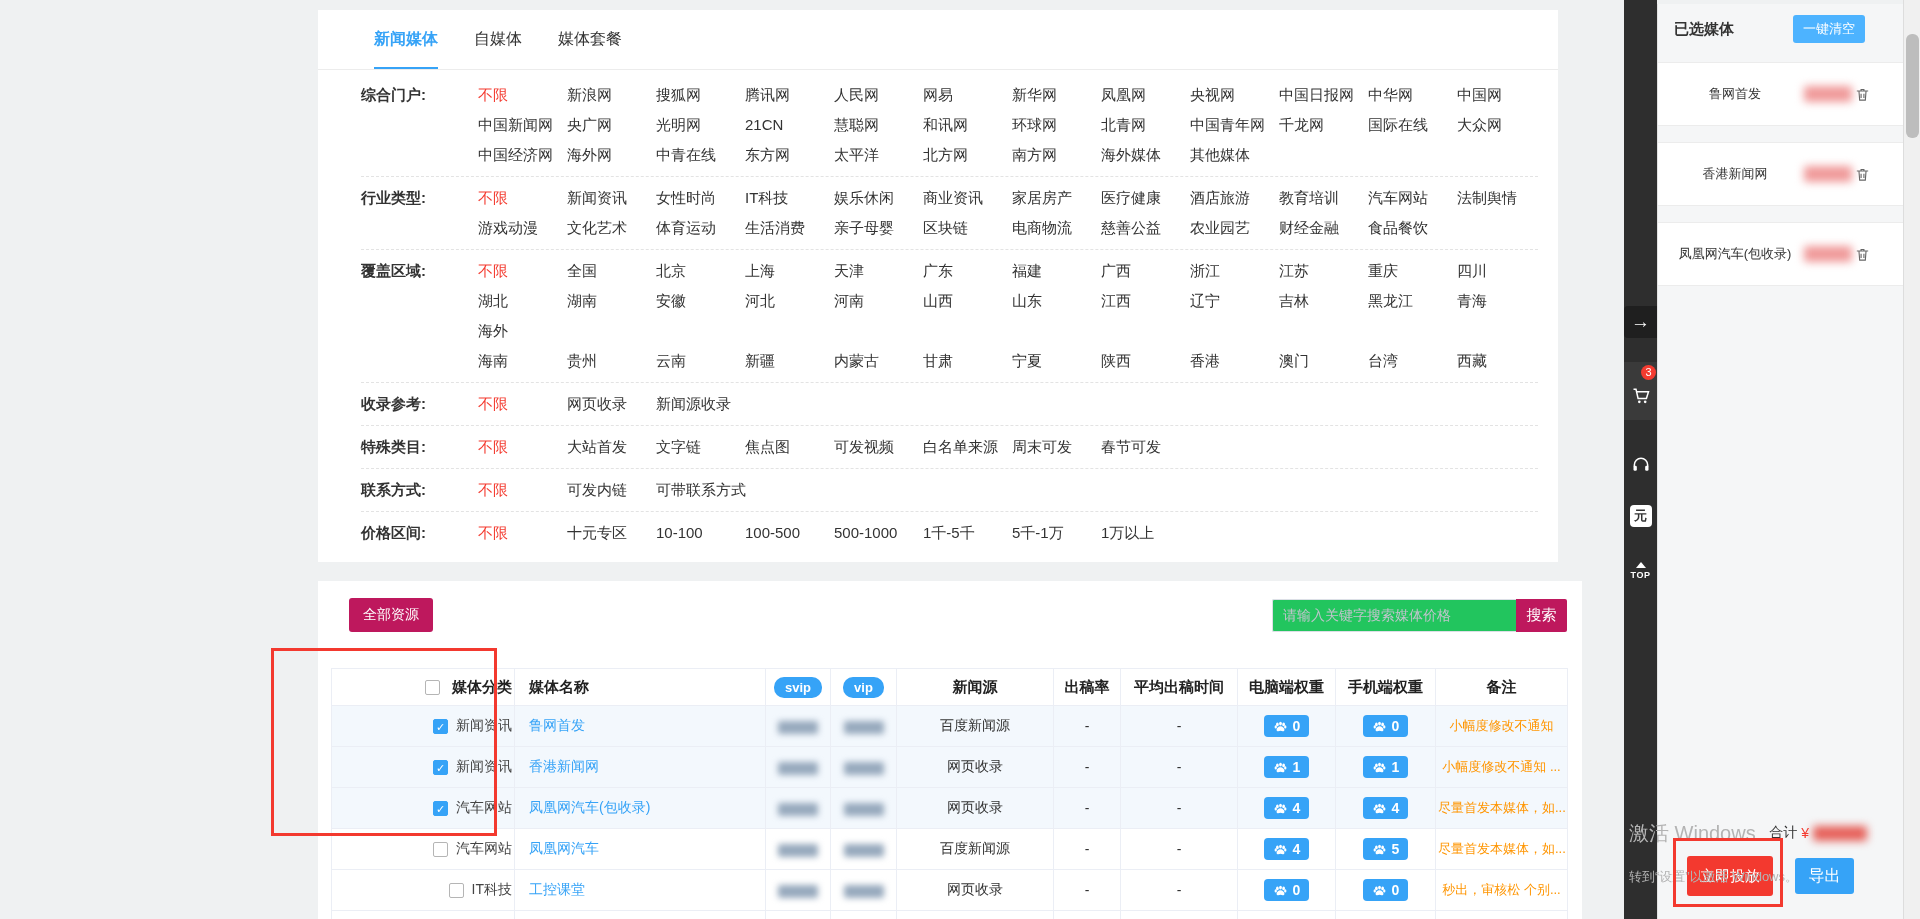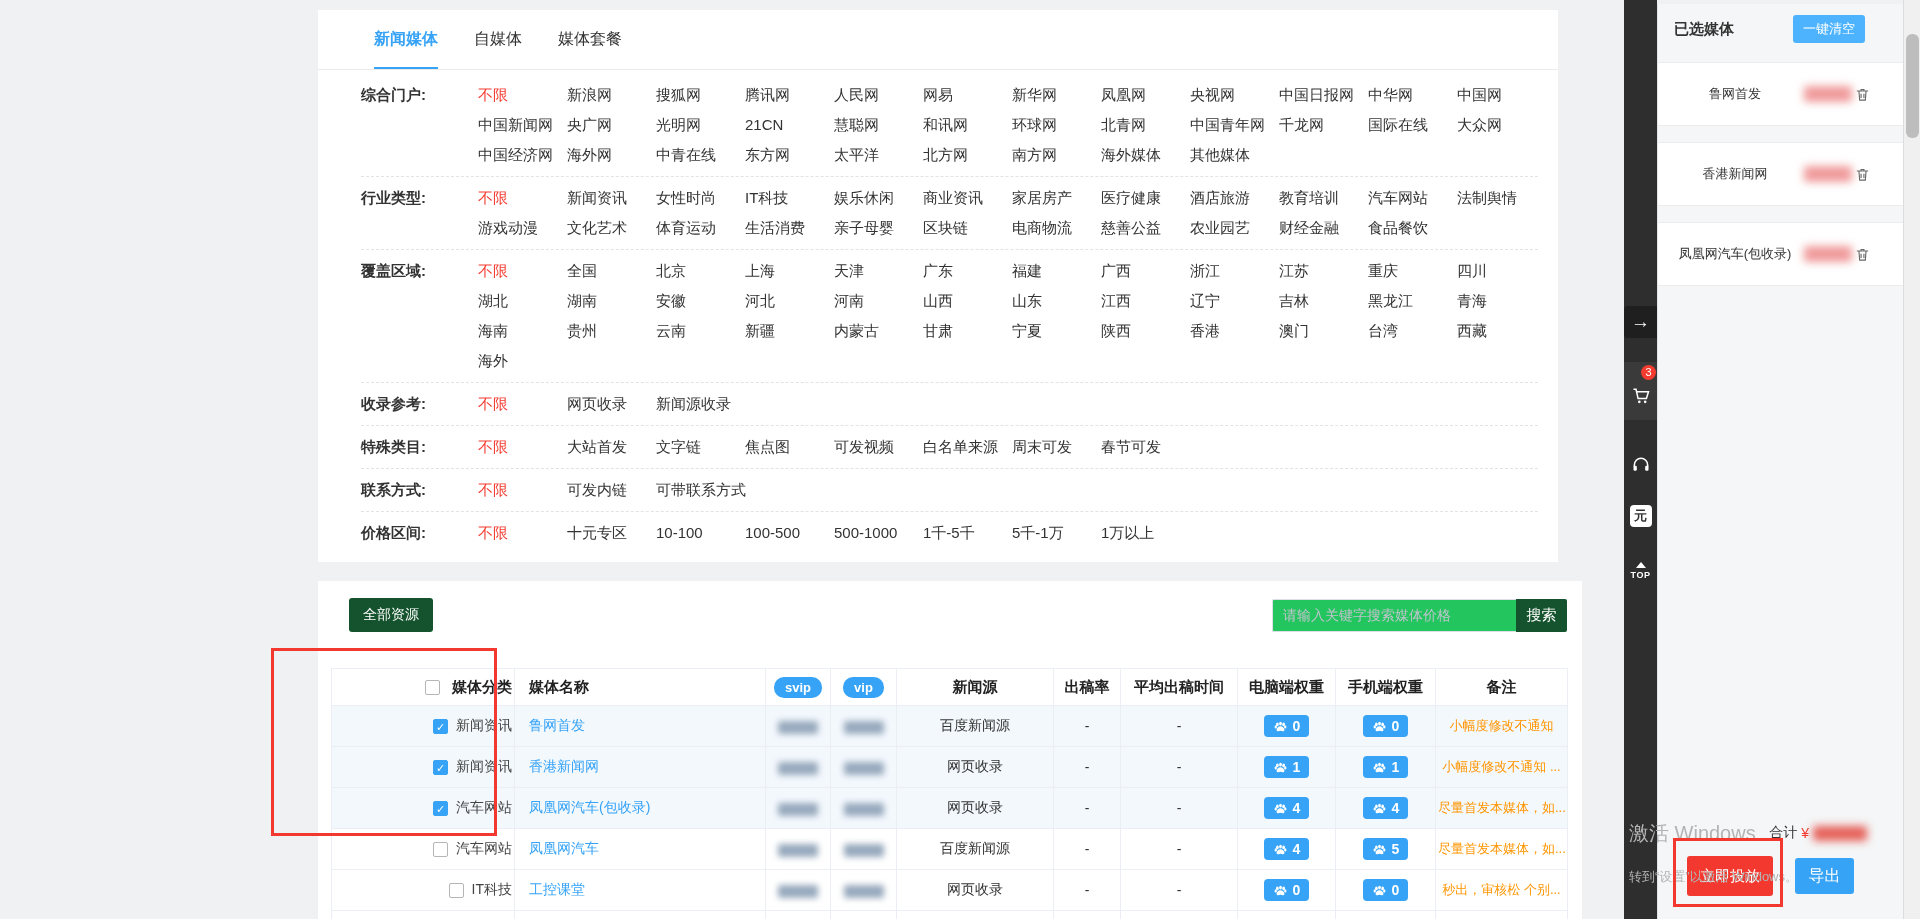--- a/index.html
+++ b/index.html
@@ -21,21 +21,21 @@
   .filter-group { display:flex; padding:6px 0; border-bottom:1px dashed #e3e3e3; }
   .filter-group:last-child { border-bottom:none; }
   .filter-label { width:117px; flex-shrink:0; font-weight:bold; font-size:15px; color:#333; line-height:30px; }
   .filter-line { display:grid; grid-template-columns:repeat(12, 89px); }
   .filter-option { font-size:15px; color:#333; line-height:30px; cursor:pointer; white-space:nowrap; }
   .filter-option.hot { color:#f43b30; }
 
   
   .table-panel { left:318px; top:581px; width:1264px; height:380px; }
   .toolbar { display:flex; justify-content:space-between; align-items:center; padding:17px 15px 0 31px; }
-  .btn { border:none; color:#fff; background:#14532d; border-radius:3px; font-size:14px; cursor:pointer; font-family:inherit; }
+  .btn { border:none; color:#fff; background:#be185d; border-radius:3px; font-size:14px; cursor:pointer; font-family:inherit; }
   .all-btn { padding:8px 14px; }
   .search { display:flex; }
   .search input { width:244px; height:33px; border:1px solid #dcdfe6; border-right:none; border-radius:2px 0 0 2px; padding:0 10px; font-size:14px; color:#333; outline:none; font-family:inherit; background:#22c55e; }
   .search input::placeholder { color:#c0c4cc; }
   .search-btn { width:51px; height:33px; border-radius:0 2px 2px 0; font-size:15px; }
 
   table.media-table { margin:36px 15px 0 13px; width:1236px; border-collapse:collapse; table-layout:fixed; }
   .media-table th, .media-table td { border:1px solid #ebeef5; text-align:center; overflow:hidden; white-space:nowrap; padding:0 2px; }
   .media-table th { height:37px; font-size:15px; color:#222; font-weight:bold; background:#fff; }
   .media-table td { height:41px; font-size:14px; color:#333; background:#fff; }
@@ -208,35 +208,35 @@
             <span class="filter-option">河南</span>
             <span class="filter-option">山西</span>
             <span class="filter-option">山东</span>
             <span class="filter-option">江西</span>
             <span class="filter-option">辽宁</span>
             <span class="filter-option">吉林</span>
             <span class="filter-option">黑龙江</span>
             <span class="filter-option">青海</span>
           </div>
           <div class="filter-line">
+            <span class="filter-option">海外</span>
+          </div>
+          <div class="filter-line">
             <span class="filter-option">海南</span>
             <span class="filter-option">贵州</span>
             <span class="filter-option">云南</span>
             <span class="filter-option">新疆</span>
             <span class="filter-option">内蒙古</span>
             <span class="filter-option">甘肃</span>
             <span class="filter-option">宁夏</span>
             <span class="filter-option">陕西</span>
             <span class="filter-option">香港</span>
             <span class="filter-option">澳门</span>
             <span class="filter-option">台湾</span>
             <span class="filter-option">西藏</span>
-          </div>
-          <div class="filter-line">
-            <span class="filter-option">海外</span>
           </div>
         </div>
       </div>
       <div class="filter-group">
         <div class="filter-label">收录参考:</div>
         <div class="filter-lines">
           <div class="filter-line">
             <span class="filter-option hot">不限</span>
             <span class="filter-option">网页收录</span>
             <span class="filter-option">新闻源收录</span>

